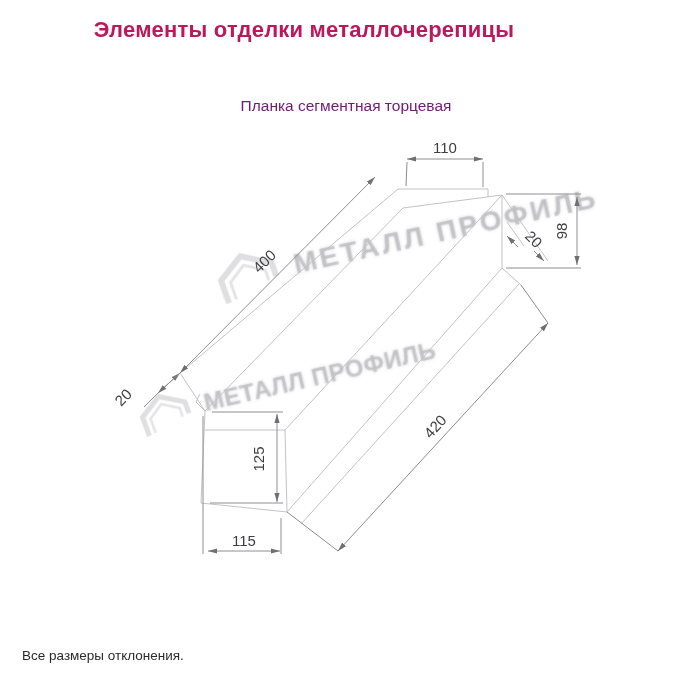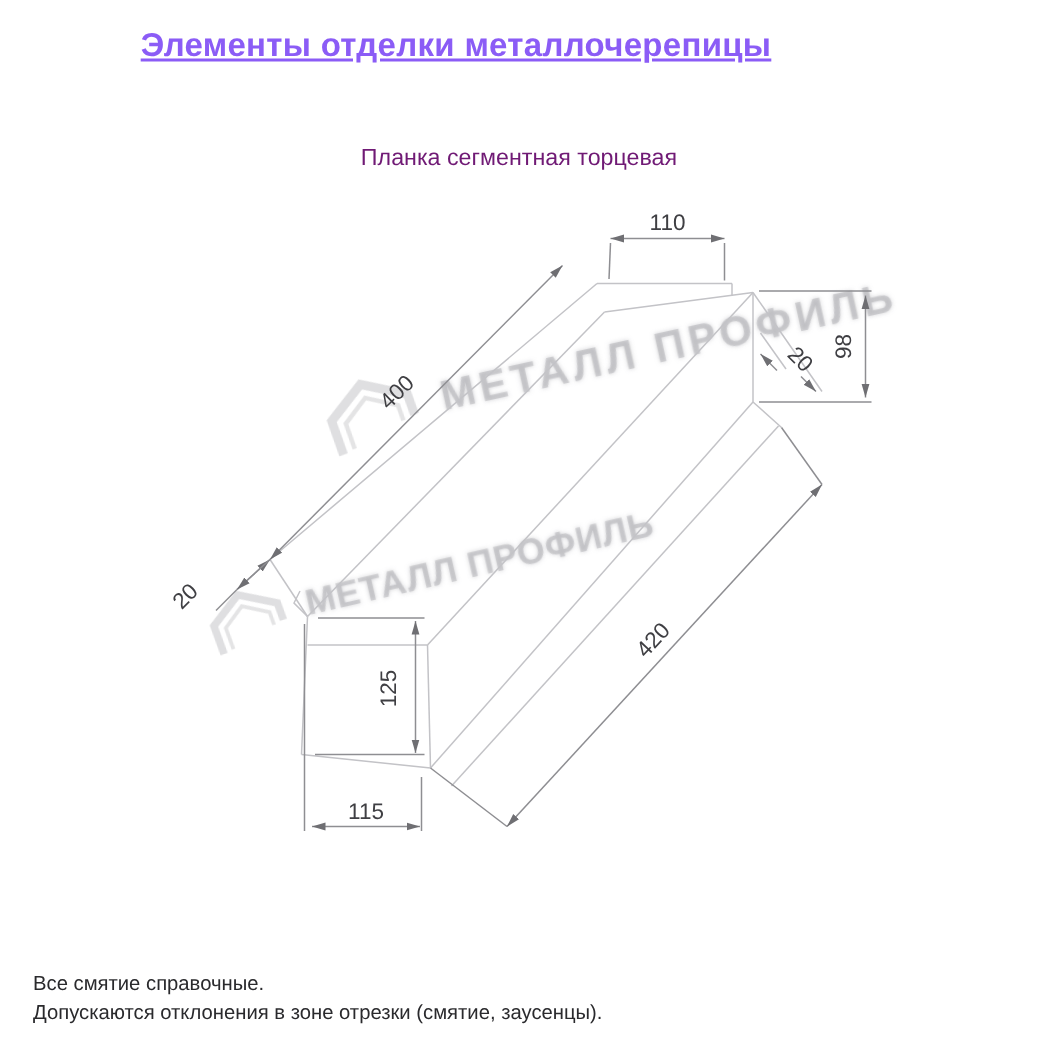--- a/index.html
+++ b/index.html
@@ -2,21 +2,21 @@
 <html><head>
 <meta charset="utf-8">
 <style>
   html,body{margin:0;padding:0;background:#ffffff;}
   #canvas{
     position:relative;width:700px;height:700px;background:#ffffff;overflow:hidden;
     font-family:"Liberation Sans", sans-serif;
   }
   .page-title{
     position:absolute;top:17px;left:0;width:608px;text-align:center;
-    font-size:22px;font-weight:bold;color:#8b5cf6;letter-spacing:.2px;text-decoration:underline;
+    font-size:22px;font-weight:bold;color:#be185d;letter-spacing:.2px;
   }
   .product-title{
     position:absolute;top:96px;left:0;width:692px;text-align:center;
     font-size:15.5px;color:#701a75;line-height:19px;
   }
   .footnotes{
     position:absolute;left:22px;top:646px;
     font-size:13.5px;color:#2a2a2d;line-height:19px;
   }
   .watermark{
@@ -125,17 +125,16 @@
       <text class="dim-text" x="530" y="243" text-anchor="middle" transform="rotate(45 530 243)">20</text>
       <text class="dim-text" x="268" y="265" text-anchor="middle" transform="rotate(-44 268 265)">400</text>
       <text class="dim-text" x="127" y="401" text-anchor="middle" transform="rotate(-45 127 401)">20</text>
       <text class="dim-text" x="264" y="459" text-anchor="middle" transform="rotate(-90 264 459)">125</text>
       <text class="dim-text" x="244" y="546" text-anchor="middle">115</text>
       <text class="dim-text" x="439" y="430" text-anchor="middle" transform="rotate(-47 439 430)">420</text>
     </g>
   </svg>
 
   <div class="footnotes">
-    <div>Все смятие справочные.</div>
-    <div>Допускаются отклонения в зоне отрезки (смятие, заусенцы).</div>
+    <div>Все размеры отклонения.</div>
   </div>
 
 </div>
 
 </body></html>

